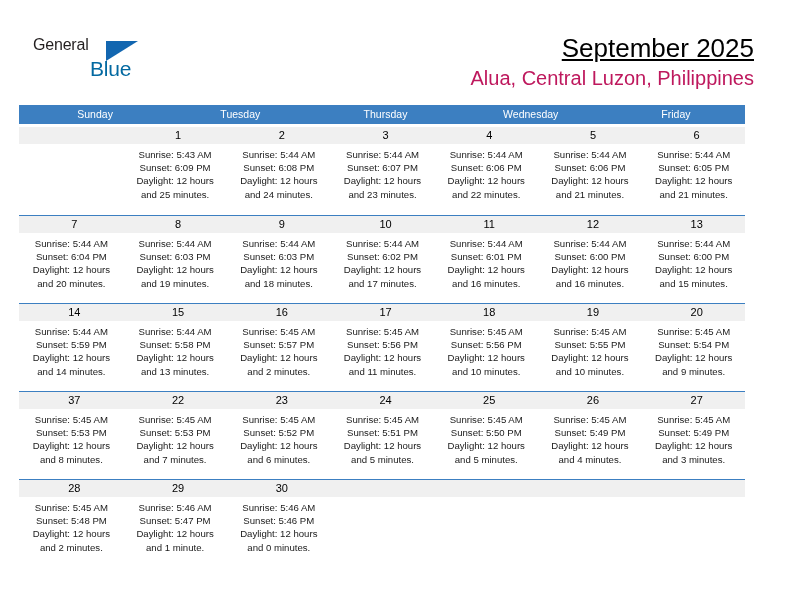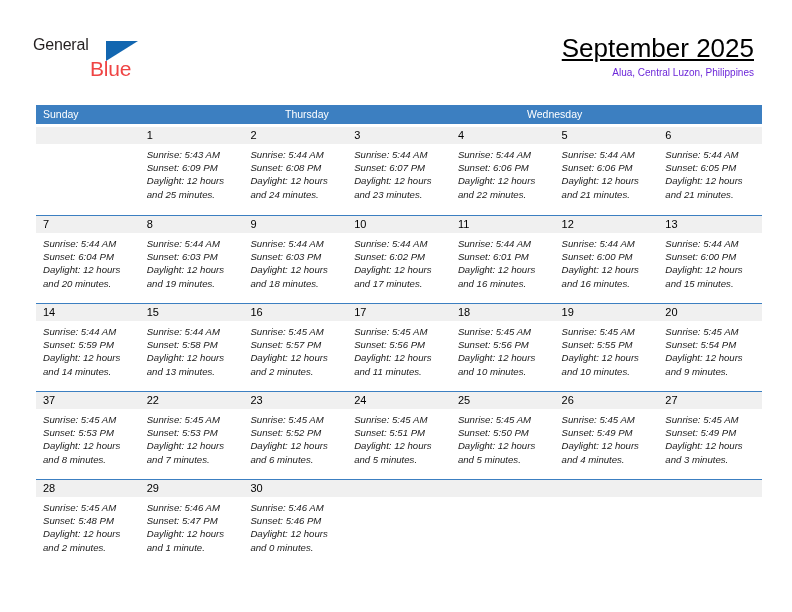--- a/index.html
+++ b/index.html
@@ -55,51 +55,53 @@
     height: 0;
     border-left: 32px solid #1266b0;
     border-bottom: 20px solid transparent;
   }
   .logo-blue {
     position: absolute;
     left: 57px;
     top: 21px;
     font-size: 21px;
     letter-spacing: -0.2px;
-    color: #ef4444;
+    color: #0369a1;
     font-family: "Liberation Sans", sans-serif;
   }
 
   .title-block {
     position: absolute;
     right: 38px;
     top: 32px;
     text-align: right;
   }
   .cal-title {
     font-size: 26px;
     color: #000000;
     line-height: 32px;
     white-space: nowrap;
     font-weight: normal;
     text-decoration: underline;
   }
   .cal-subtitle {
-    font-size: 10px;
-    color: #6d28d9;
+    font-size: 20px;
+    color: #be185d;
     line-height: 18px;
+    margin-top: 5px;
     white-space: nowrap;
   }
 
   
   .calendar {
     position: absolute;
-    left: 36px;
+    left: 19px;
     top: 105px;
     width: 726px;
+    text-align: center;
   }
 
   .dow-row {
     display: flex;
     width: 100%;
     background: #3c7fc1;
     height: 19px;
   }
   .dow-cell {
     flex: 1 1 0;
@@ -140,21 +142,20 @@
     line-height: 17px;
     color: #000000;
   }
   .day-cell.empty .day-number-band {
     background: #f0f0f0;
   }
 
   .day-details {
     padding: 4px 6px 0 7px;
     box-sizing: border-box;
-    font-style: italic;
   }
   .detail-line {
     font-size: 9.6px;
     line-height: 13.2px;
     color: #1a1a1a;
     white-space: nowrap;
   }
 </style>
 </head>
 <body>
@@ -172,22 +173,24 @@
     <div class="title-block">
       <div class="cal-title">September 2025</div>
       <div class="cal-subtitle">Alua, Central Luzon, Philippines</div>
     </div>
 
   </div>
 
   <div class="calendar">
     <div class="dow-row" id="dow-row">
         <div class="dow-cell">Sunday</div>
+        <div class="dow-cell">Tuesday</div>
         <div class="dow-cell">Thursday</div>
         <div class="dow-cell">Wednesday</div>
+        <div class="dow-cell">Friday</div>
       </div>
     <div id="weeks-container">
         <div class="week-row first">
           <div class="day-cell empty">
             <div class="day-number-band"></div>
             <div class="day-details"></div>
           </div>
           <div class="day-cell">
             <div class="day-number-band">1</div>
             <div class="day-details">

